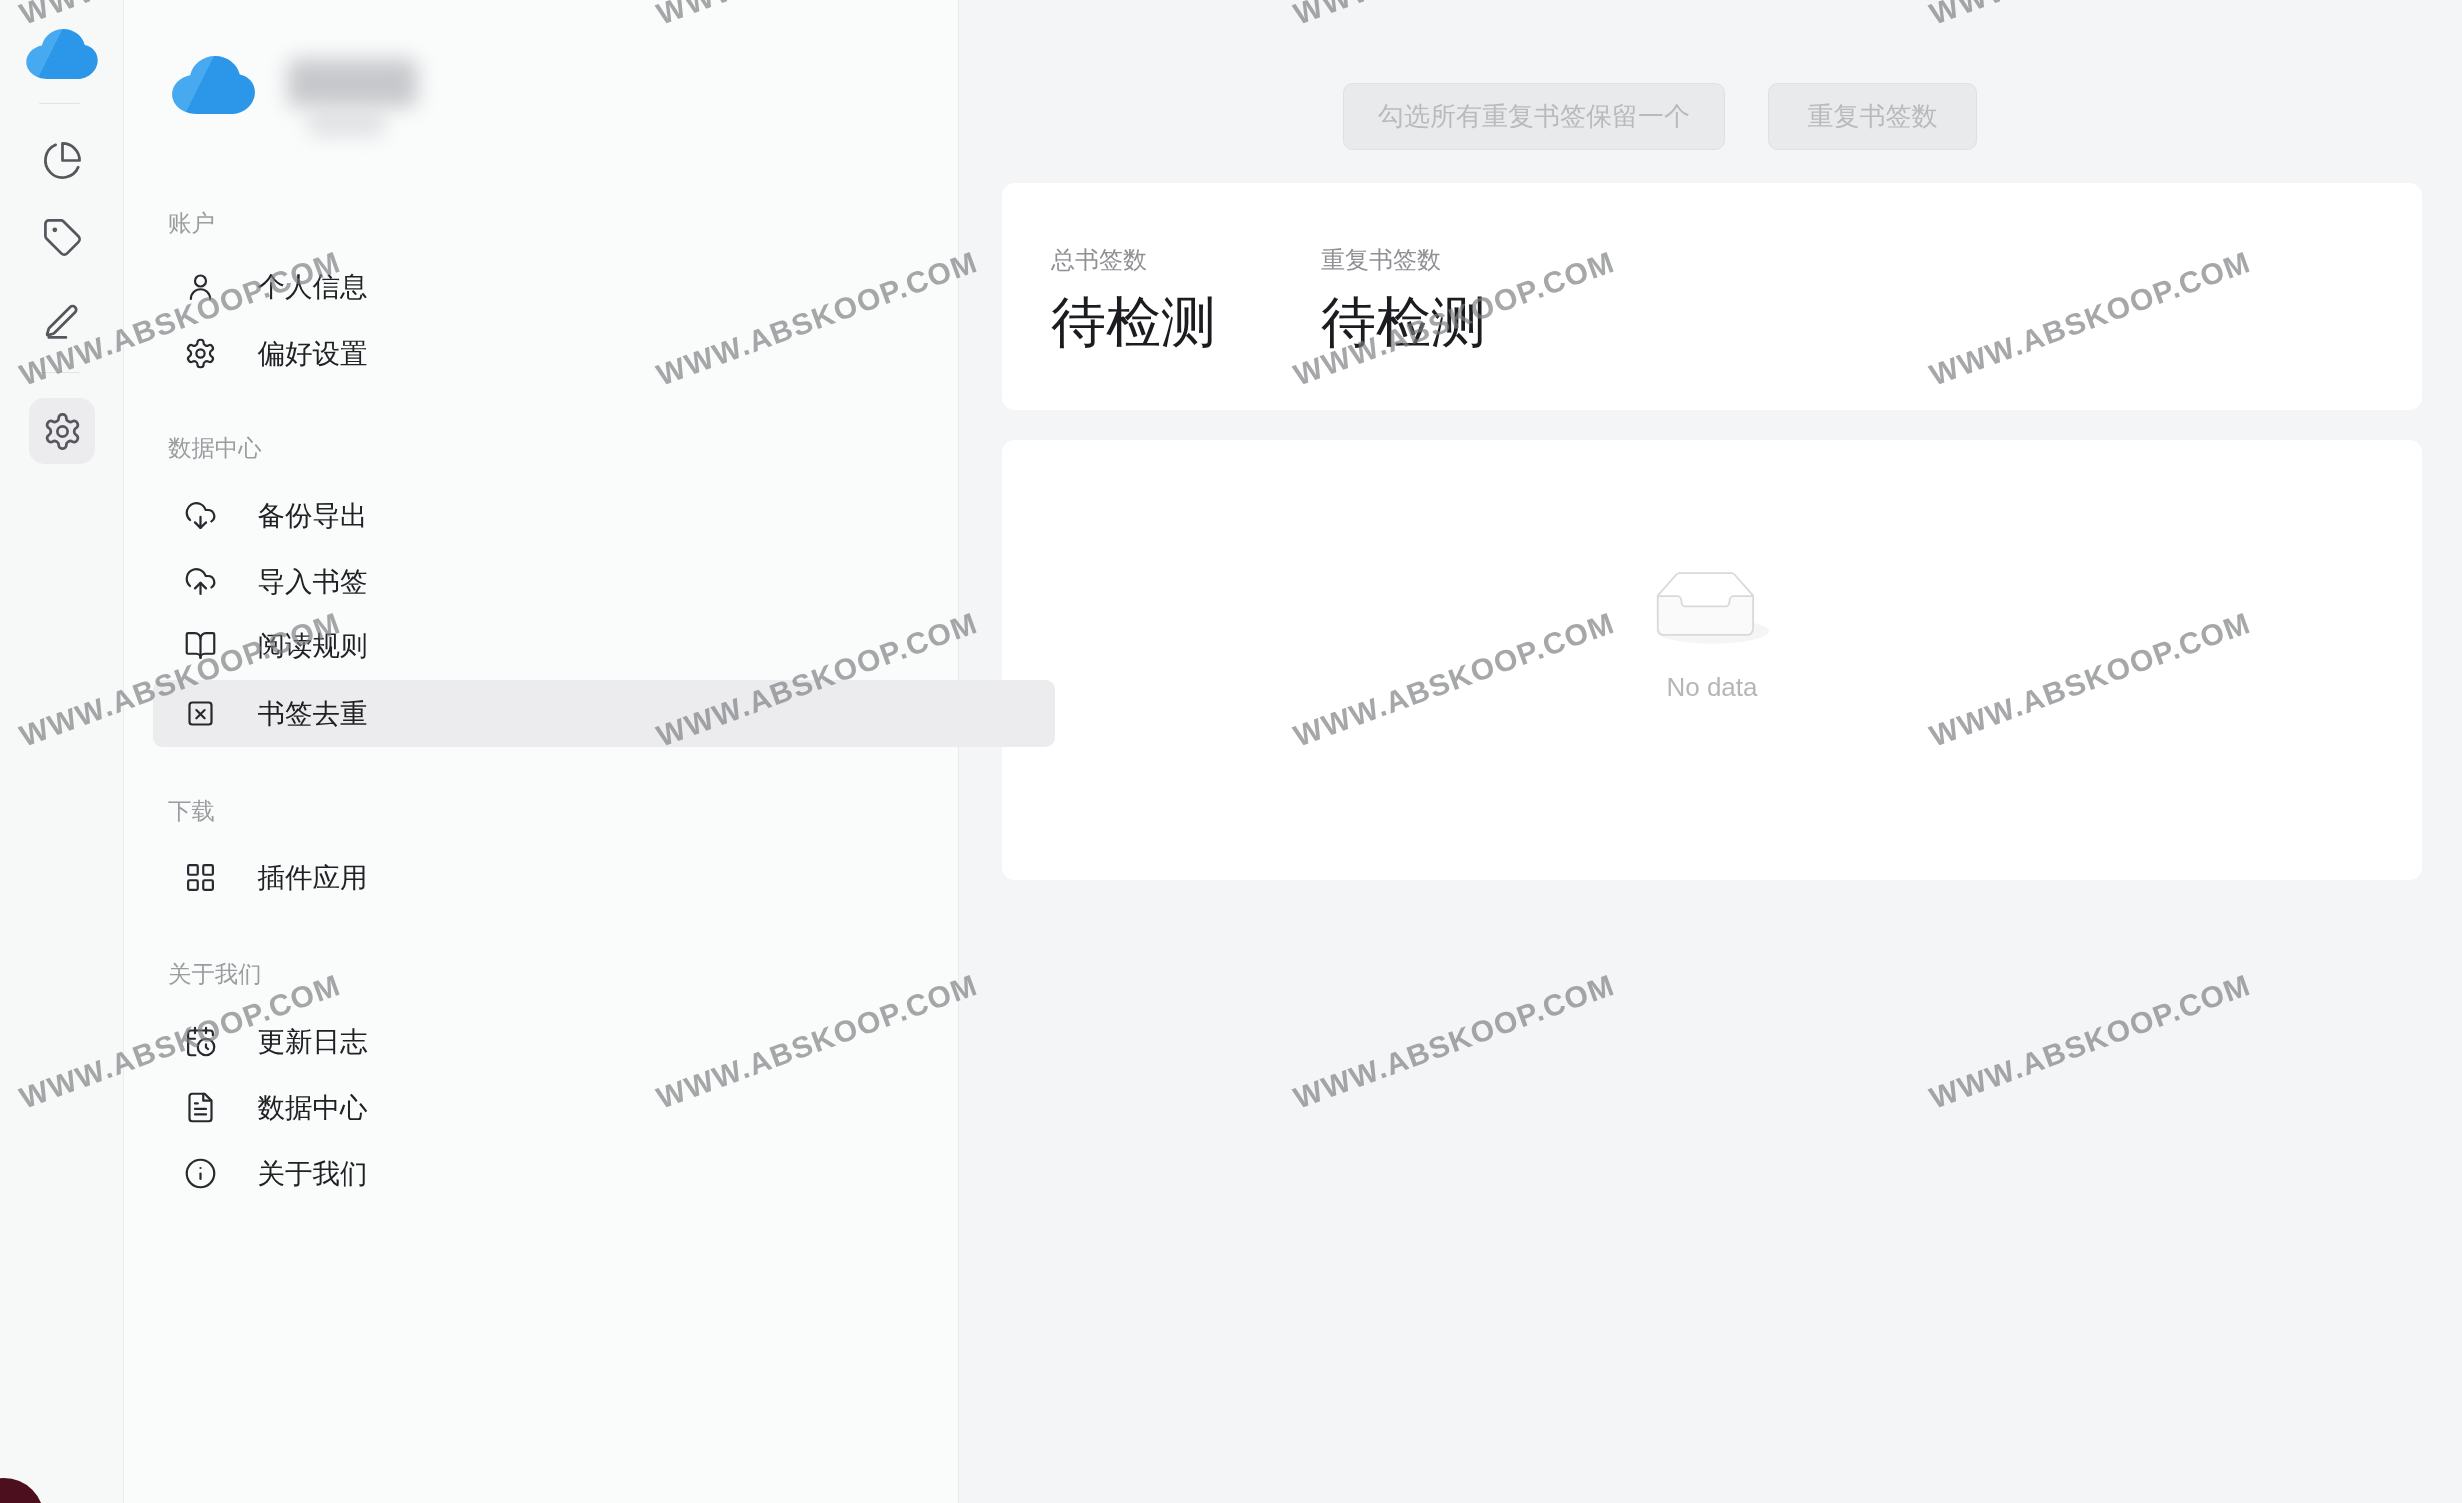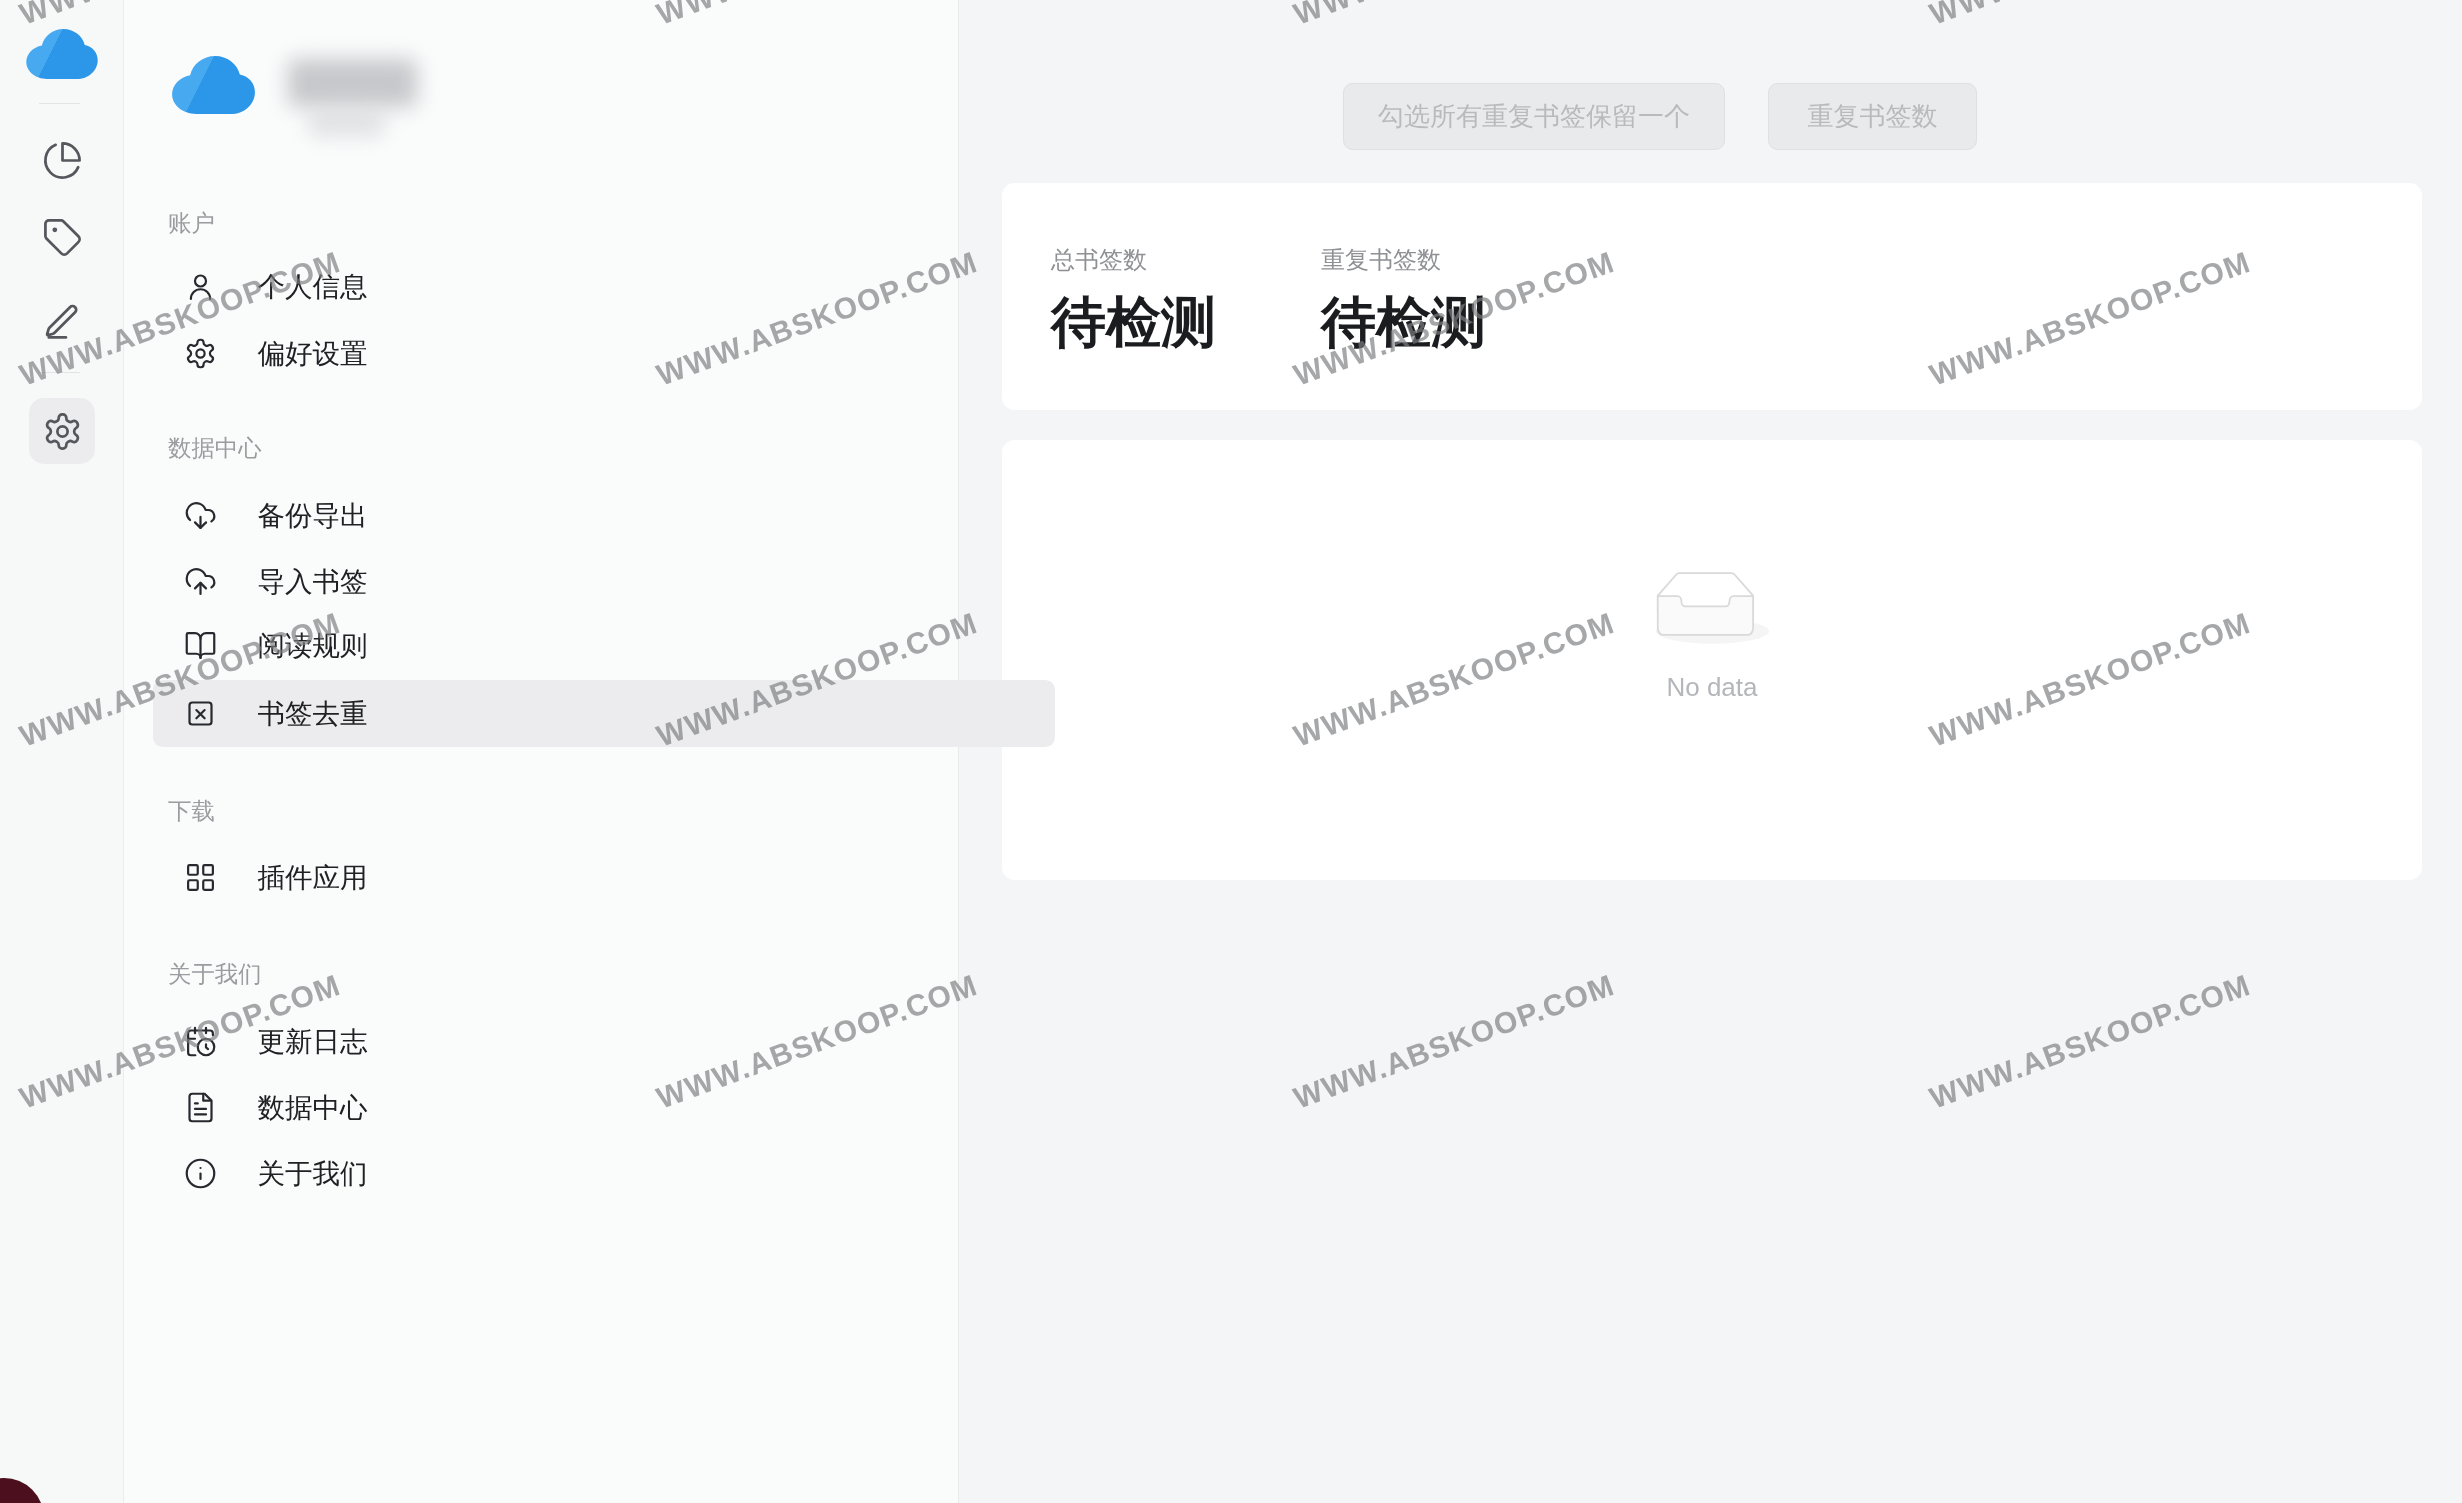--- a/index.html
+++ b/index.html
@@ -38,21 +38,21 @@
   .btn { position:absolute; top:83px; height:67px; border-radius:9.6px; border:none;
     font-size:26px; display:flex; align-items:center; justify-content:center;
     font-family:"Liberation Sans", sans-serif; }
   .btn-primary { background:#3d6ff2; color:#ffffff; box-shadow:0 4.1px 9.6px rgba(61,111,242,.28); }
   .btn-disabled { background:#e9eaec; color:#b9babd; border:0.7px solid #dfe0e2; }
 
   .card { position:absolute; left:43px; width:1420px; background:#ffffff; border-radius:12.4px; }
   .stats-card { top:183px; height:227px; }
   .stat { position:absolute; top:0; }
   .stat-label { position:absolute; top:61px; font-size:24px; color:#8f9094; white-space:nowrap; }
-  .stat-value { position:absolute; top:103px; font-size:55px; font-weight:700; color:#1b1c1f; white-space:nowrap; }
+  .stat-value { position:absolute; top:103px; font-size:55px; font-weight:400; color:#1b1c1f; white-space:nowrap; }
 
   .empty-card { top:440px; height:440px; }
   .empty-wrap { position:absolute; left:0; top:131px; width:100%; text-align:center; }
   .empty-wrap svg { width:113px; height:73px; }
   .empty-text { margin-top:26px; font-size:26px; color:#b5b6b9; }
 
   
   .wm-layer { position:absolute; left:0; top:0; width:2462px; height:1503px;
     pointer-events:none; z-index:50; }
   .wm { position:absolute; width:296px; height:103px; display:flex; align-items:center;

